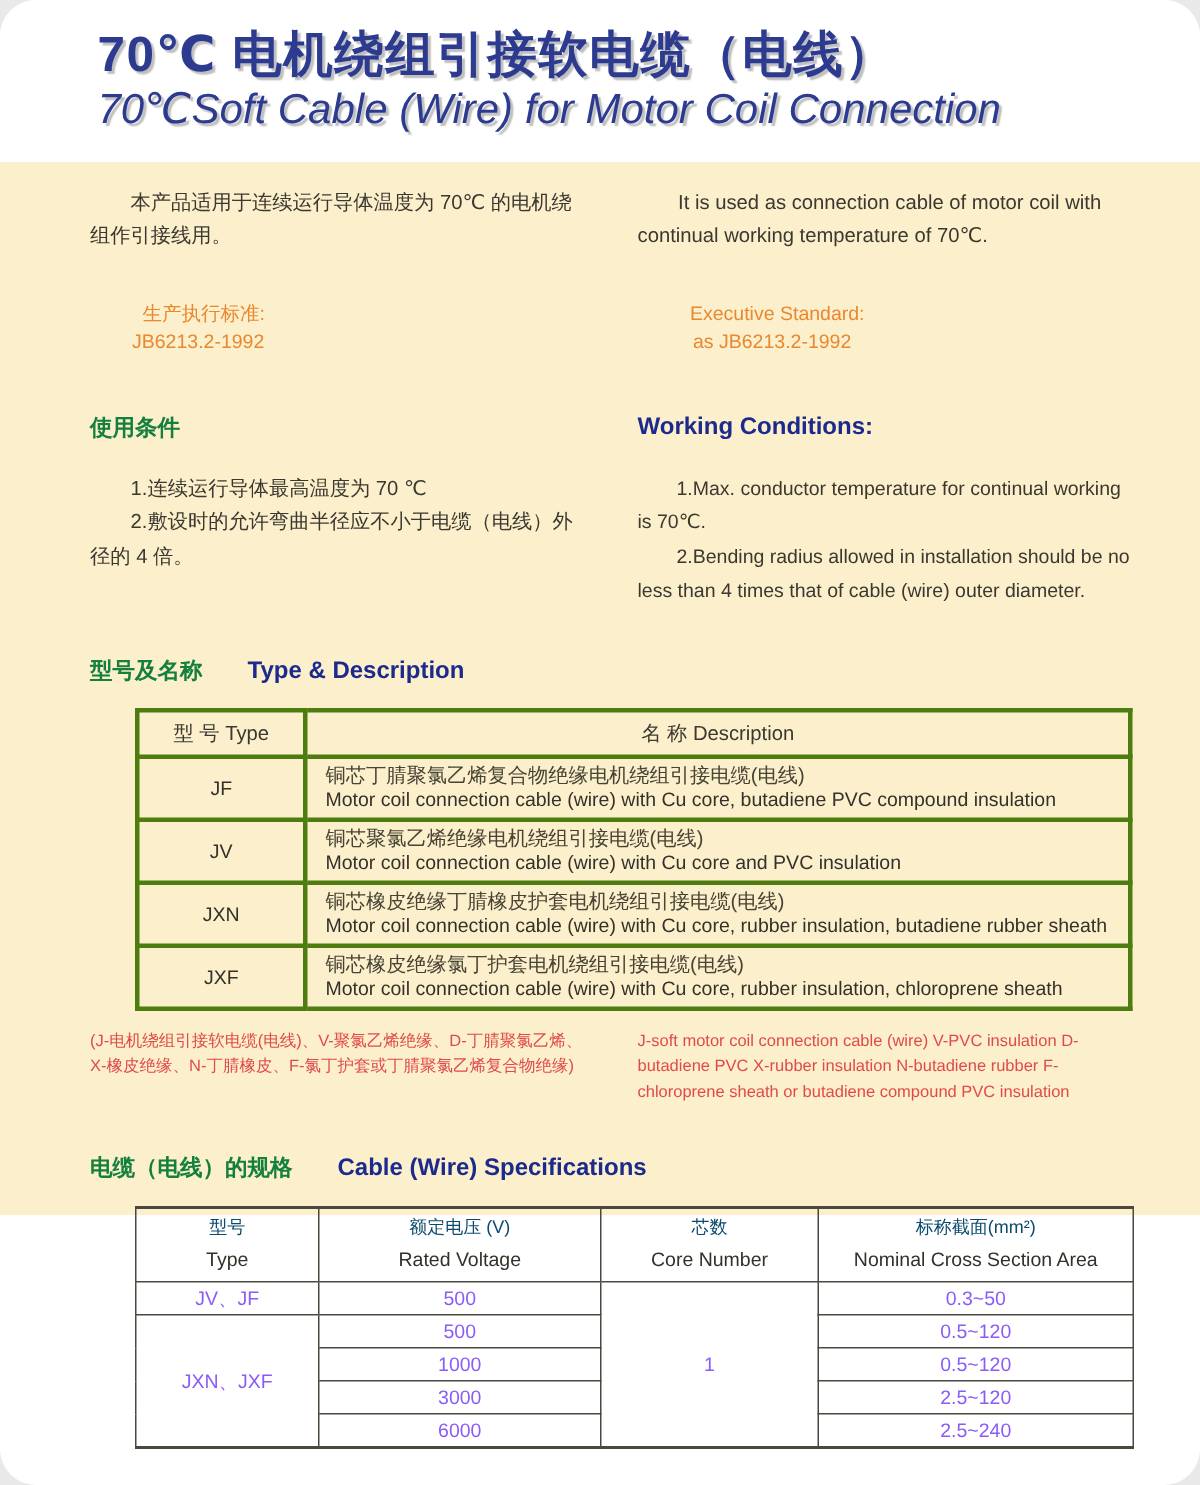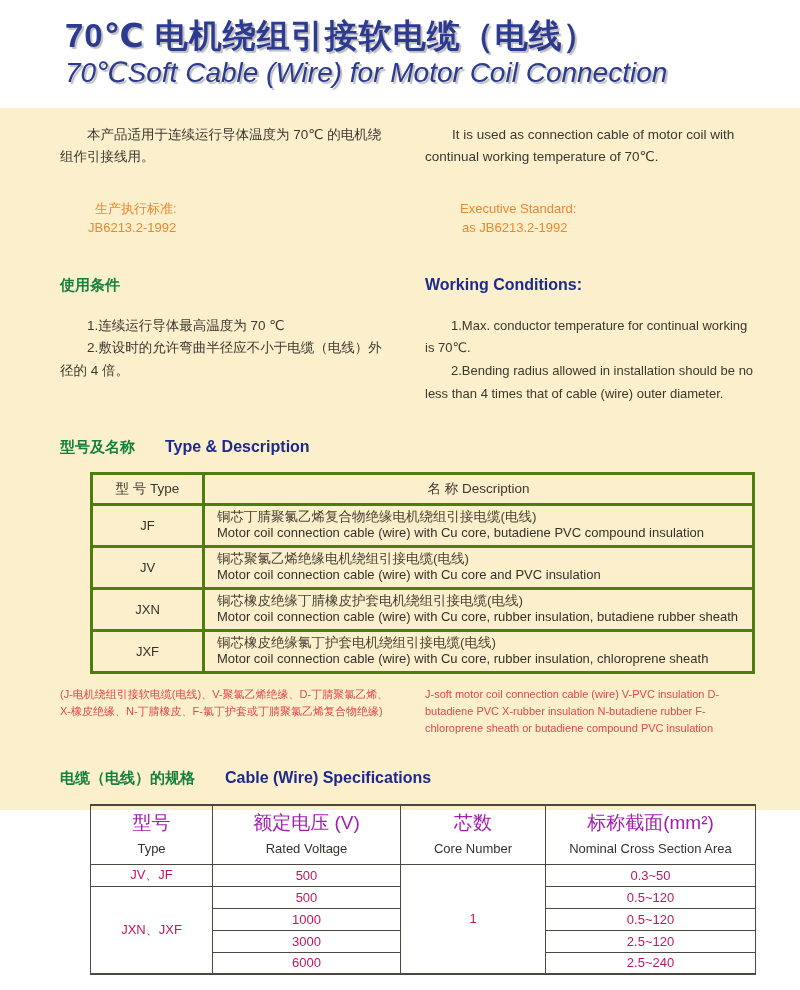--- a/index.html
+++ b/index.html
@@ -1,20 +1,20 @@
 <!DOCTYPE html>
 <html><head>
 <meta charset="utf-8">
 <style>
   * { margin:0; padding:0; box-sizing:border-box; }
   html,body { background:#e9e9e9; }
   body { font-family:"Liberation Sans","DejaVu Sans",sans-serif; }
   .page {
     width:800px; height:990px; margin:0 auto; background:#ffffff;
-    position:relative; overflow:hidden;
+    position:relative; overflow:hidden;border-radius:24px;
   }
   
   .masthead { height:108px; background:#ffffff; padding:16px 0 0 65px; }
   .title-zh {
     font-size:33px; font-weight:bold; color:#2c3a90; letter-spacing:1px;
     text-shadow:2px 2px 1px #bfbfbf; line-height:1.2;
   }
   .title-en {
     font-size:28px; font-weight:normal; font-style:italic; color:#2c3a90;
     text-shadow:2px 2px 1px #bfbfbf; line-height:1.1; margin-top:2px;
@@ -59,23 +59,23 @@
   .notes { margin-top:12px; }
   .note { font-size:11px; line-height:1.55; color:#e04a4a; }
   
   .t2 {
     width:665px; margin:16px 0 0 90px; border-collapse:collapse; table-layout:fixed;
     text-align:center;
     border:1px solid #4a483f; border-top:2px solid #4a483f; border-bottom:2px solid #4a483f;
   }
   .t2 th, .t2 td { border:1px solid #4a483f; }
   .t2 th { font-weight:normal; padding:5px 0 6px; }
-  .h-zh { font-size:19px; color:#a21caf; line-height:1.3; }
+  .h-zh { font-size:12px; color:#0c4a6e; line-height:1.3; }
   .h-en { font-size:13px; color:#33312a; line-height:1.3; margin-top:5px; }
-  .t2 td { font-size:13px; color:#be185d; height:22px; padding:1px 0; }
+  .t2 td { font-size:13px; color:#8b5cf6; height:22px; padding:1px 0; }
 </style>
 </head>
 <body>
 
 <div class="page">
 
   <div class="masthead">
     <div class="title-zh">70℃ 电机绕组引接软电缆（电线）</div>
     <div class="title-en">70℃Soft Cable (Wire) for Motor Coil Connection</div>
   </div>

